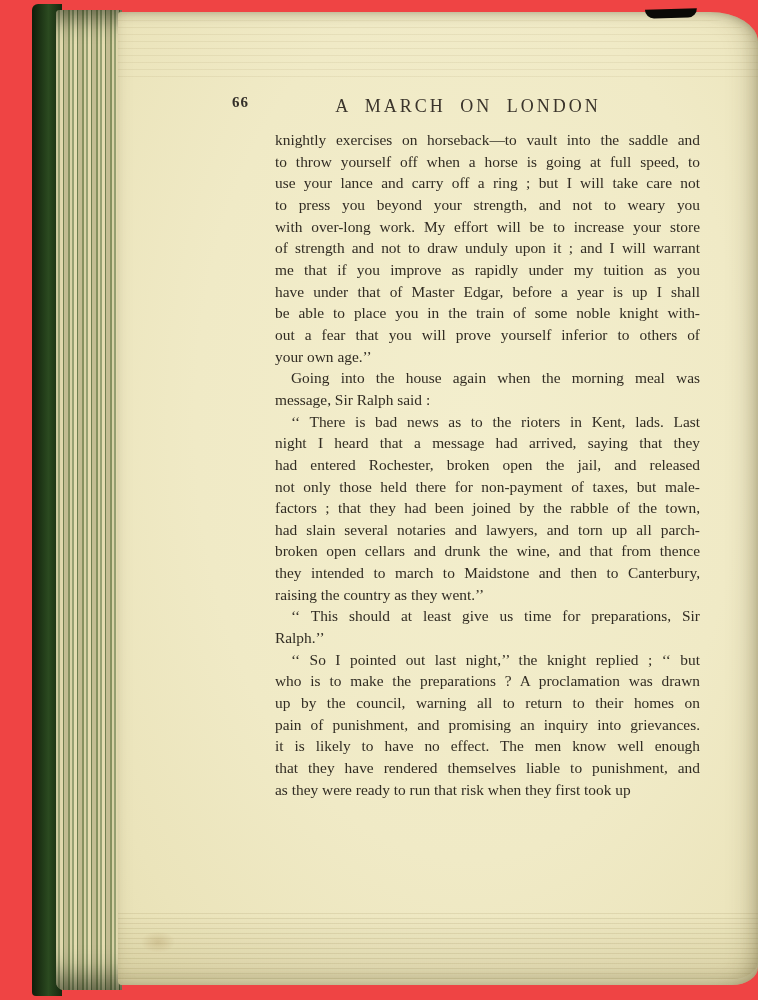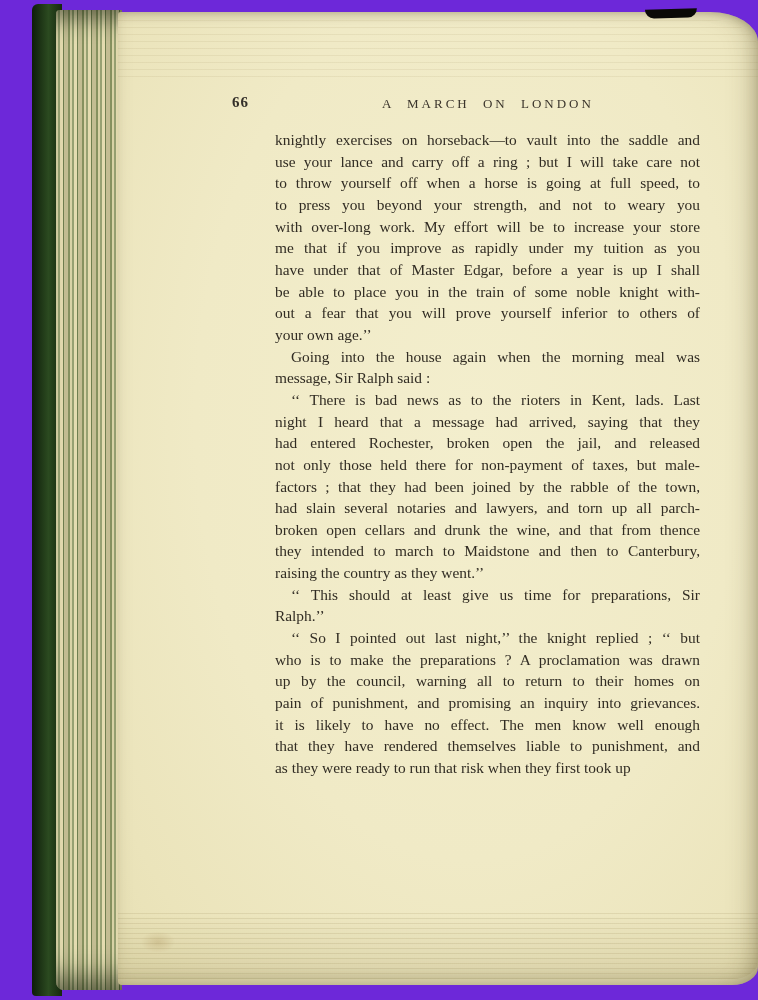--- a/index.html
+++ b/index.html
@@ -1,16 +1,16 @@
 <!DOCTYPE html>
 <html><head>
 <meta charset="utf-8">
 <style>
   html,body{margin:0;padding:0;background:#060605;}
-  .scene{position:relative;width:758px;height:1000px;background:#6d28d9;overflow:hidden;
+  .scene{position:relative;width:758px;height:1000px;background:#ef4444;overflow:hidden;
          font-family:"Liberation Serif","DejaVu Serif",serif;}
 
   
   .cover{position:absolute;left:32px;top:4px;width:30px;height:992px;
          background:linear-gradient(90deg,#0e1d0a 0%,#2b4a20 55%,#16280f 100%);
          border-radius:6px 0 0 4px;}
 
   
   .page-stack{position:absolute;left:56px;top:10px;width:66px;height:980px;
          background:repeating-linear-gradient(90deg,
@@ -40,22 +40,22 @@
 
   .corner-notch{position:absolute;left:645px;top:9px;width:52px;height:9px;
          background:#0a0a07;border-radius:0 0 9px 9px;transform:rotate(-1.5deg);z-index:5;}
 
   .paper-stain{position:absolute;left:16px;top:915px;width:48px;height:30px;border-radius:50%;
          background:radial-gradient(closest-side,rgba(150,115,55,.22),rgba(150,115,55,0) 72%);}
 
   
   .page-header{position:absolute;left:114px;top:82px;width:468px;height:20px;color:#383127;z-index:3;}
   .page-number{position:absolute;left:0;top:0;font-size:15px;letter-spacing:1px;font-weight:bold;color:#34302a;}
-  .running-title{position:absolute;left:50%;transform:translateX(-50%);margin-left:22px;top:2px;
-         font-size:13px;letter-spacing:3px;word-spacing:7px;white-space:nowrap;color:#3a342b;text-align:center;}
+  .running-title{position:absolute;left:50%;transform:translateX(-50%);margin-left:2px;top:2px;
+         font-size:18px;letter-spacing:3px;word-spacing:7px;white-space:nowrap;color:#3a342b;text-align:center;}
 
   
   .text-block{position:absolute;left:114px;top:117px;width:468px;z-index:3;
          font-size:15.4px;line-height:21.65px;color:#312c23;}
   .line{text-align:justify;text-align-last:justify;white-space:nowrap;overflow:hidden;margin-left:43px;}
   .line.last{text-align-last:left;}
   .line.indent{text-indent:16px;}
 </style>
 </head>
 <body>
@@ -67,24 +67,25 @@
   <div class="page">
     <div class="paper-stain"></div>
 
     <div class="page-header">
       <span class="page-number">66</span>
       <span class="running-title">A MARCH ON LONDON</span>
     </div>
 
     <div class="text-block">
         <div class="line">knightly exercises on horseback—to vault into the saddle and</div>
+        <div class="line">to throw yourself off when a horse is going at full speed, to</div>
         <div class="line">use your lance and carry off a ring ; but I will take care not</div>
-        <div class="line">to throw yourself off when a horse is going at full speed, to</div>
         <div class="line">to press you beyond your strength, and not to weary you</div>
         <div class="line">with over-long work.  My effort will be to increase your store</div>
+        <div class="line">of strength and not to draw unduly upon it ; and I will warrant</div>
         <div class="line">me that if you improve as rapidly under my tuition as you</div>
         <div class="line">have under that of Master Edgar, before a year is up I shall</div>
         <div class="line">be able to place you in the train of some noble knight with-</div>
         <div class="line">out a fear that you will prove yourself inferior to others of</div>
         <div class="line last">your own age.’’</div>
         <div class="line indent">Going into the house again when the morning meal was</div>
         <div class="line last">message, Sir Ralph said :</div>
         <div class="line indent">‘‘ There is bad news as to the rioters in Kent, lads.  Last</div>
         <div class="line">night I heard that a message had arrived, saying that they</div>
         <div class="line">had entered Rochester, broken open the jail, and released</div>

